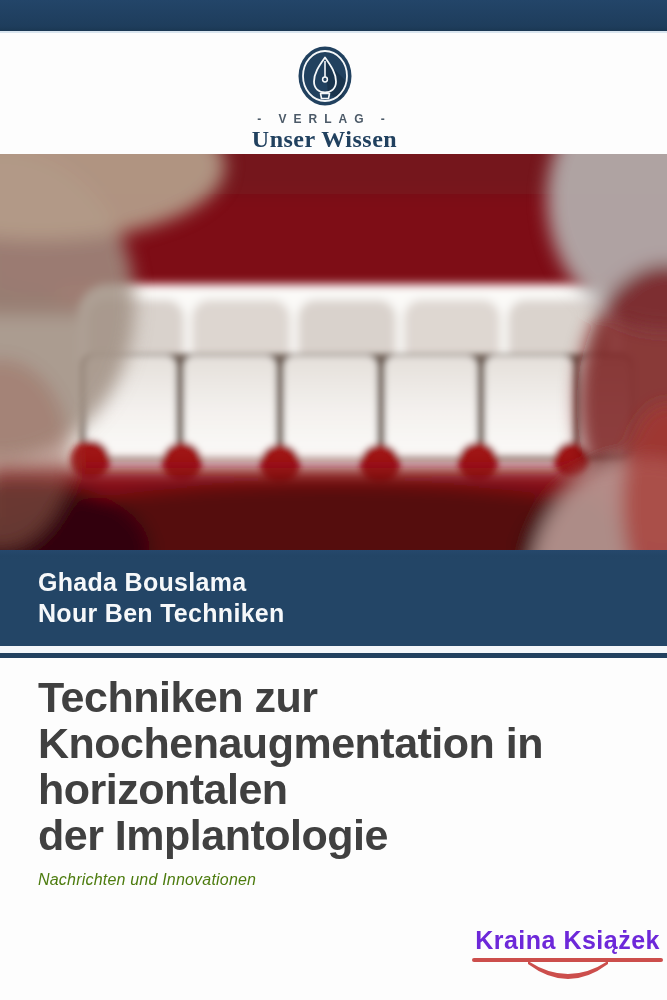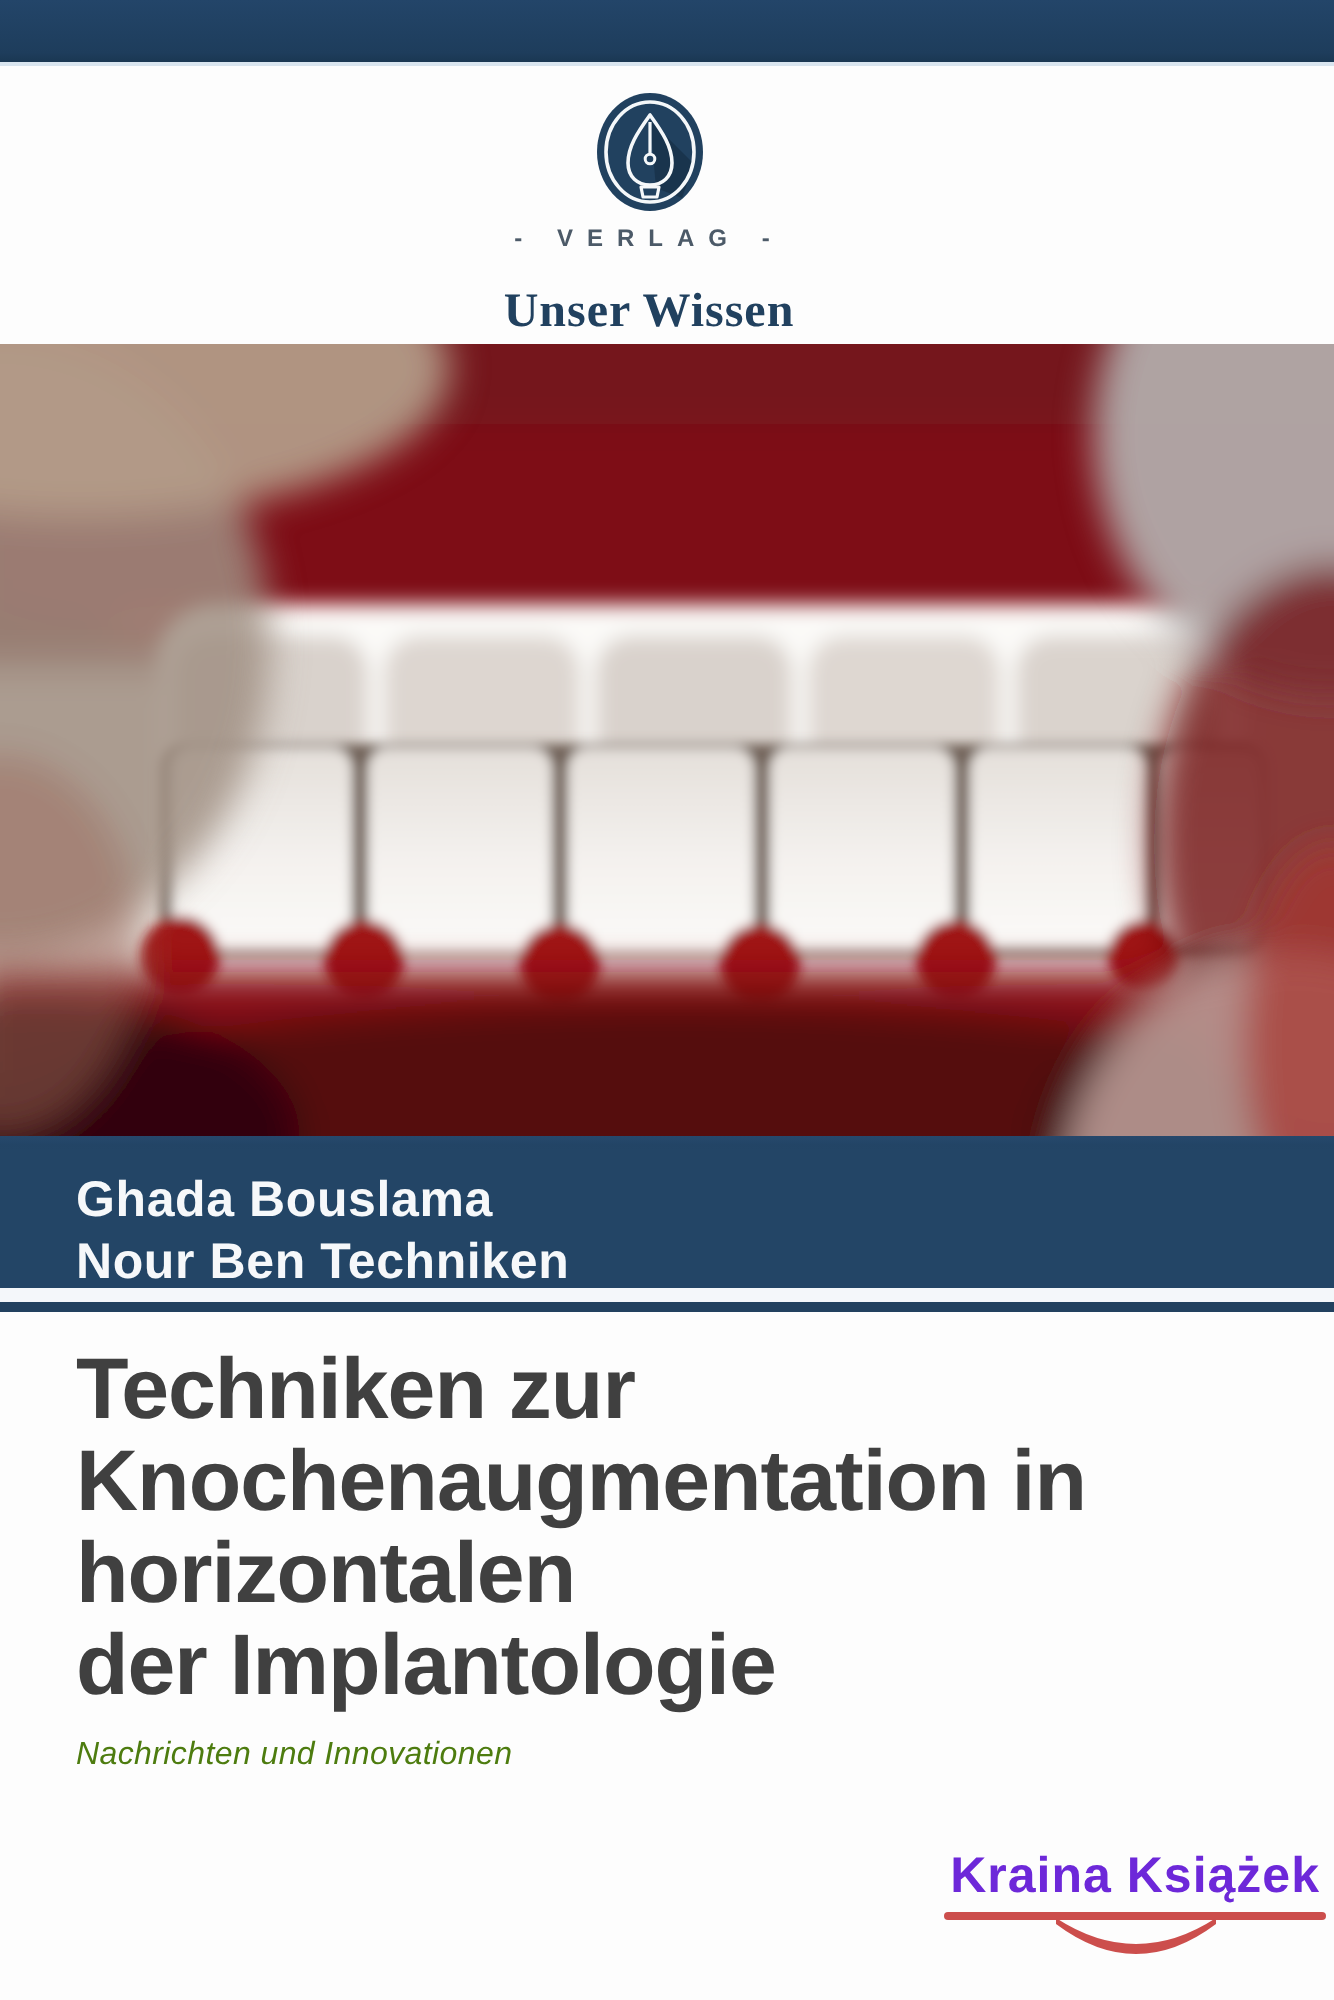--- a/index.html
+++ b/index.html
@@ -16,50 +16,50 @@
 
   
   .top-bar {
     height: 33px;
     background: linear-gradient(180deg, #234569 0%, #1e3d5c 85%, #1a3752 100%);
     border-bottom: 2px solid #d9e5ef;
   }
 
   
   .logo-area {
-    height: 139px;
+    height: 121px;
     background: #fdfdfd;
     text-align: center;
     padding-top: 12px;
   }
   .logo-inner { display: inline-block; transform: translateX(-9px); }
   .logo-mark { display: block; margin: 0 auto; }
   .verlag-label {
     margin-top: 5px;
     font-size: 12px;
     font-weight: bold;
     letter-spacing: 7px;
     color: #4c5a68;
     white-space: nowrap;
   }
   .publisher-name {
-    margin-top: 17px;
+    margin-top: 0;
     font-family: "Liberation Serif", serif;
     font-weight: bold;
     font-size: 24px;
     color: #21415f;
     letter-spacing: 0.5px;
   }
 
   
   .photo { display: block; width: 667px; height: 396px; }
 
   
   .author-bar {
-    height: 76px;
+    height: 96px;
     background: linear-gradient(180deg, #26486c 0%, #22436444 6%, #22436400 10%), #234566;
     padding: 17px 20px 16px 38px;
   }
   .author-name {
     color: #f6f8fa;
     font-size: 25px;
     font-weight: bold;
     line-height: 31px;
     letter-spacing: 0.3px;
   }

